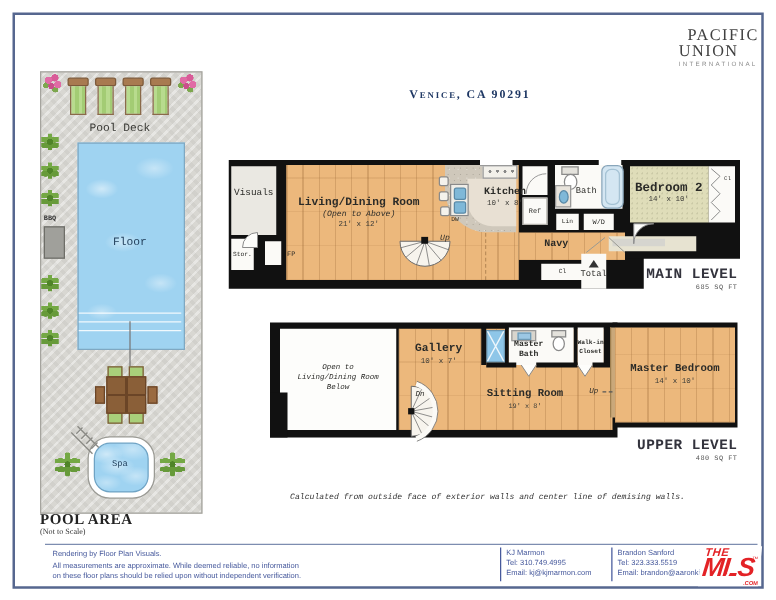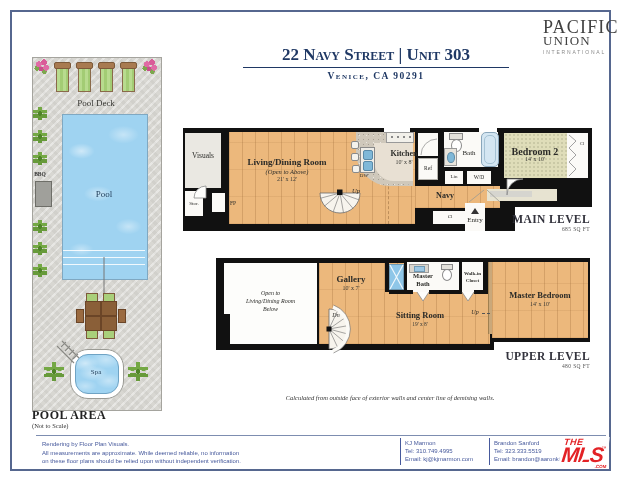--- a/index.html
+++ b/index.html
@@ -1,19 +1,19 @@
 <!DOCTYPE html>
 <html><head>
 <meta charset="utf-8">
 <style>
   html,body{margin:0;padding:0;background:#fff;}
   #page{position:relative;width:621px;height:480px;background:#ffffff;overflow:hidden;
         font-family:"Liberation Serif",serif;}
   .abs{position:absolute;}
-  .lbl{position:absolute;text-align:center;color:#2b2b28;font-family:Liberation Serif, serif;z-index:6;}
+  .lbl{position:absolute;text-align:center;color:#2b2b28;font-family:Liberation Mono, monospace;z-index:6;}
   .dims{font-weight:400;color:#3c3c38;}
   .black{background:#111111;}
   .white-room{background:#fbfaf7;}
   .wood{background-color:#ecb87c;
         background-image:repeating-linear-gradient(90deg,rgba(150,100,50,.28) 0 1px,transparent 1px 13px),
                          repeating-linear-gradient(0deg,rgba(150,100,50,.13) 0 1px,transparent 1px 27px);}
   .carpet{background-color:#dfddb9;
         background-image:radial-gradient(rgba(120,120,90,.20) .8px,transparent .8px);background-size:4px 4px;}
   .granite{background-color:#cfc8bb;
         background-image:radial-gradient(rgba(90,85,75,.35) .7px,transparent .7px),
@@ -51,27 +51,25 @@
           border-bottom:6px solid #333;}
 </style>
 </head>
 <body>
 
 <div id="page">
 
   <div class="abs" style="left:10px;top:10px;width:597px;height:457px;border:2px solid #56678f;"></div>
 
   <div class="abs" style="left:543px;top:21px;width:64px;z-index:6;">
-    <div style="font-size:18px;letter-spacing:1.2px;color:#414141;line-height:13px;">PACIFIC</div>
+    <div style="font-size:13px;letter-spacing:1.2px;color:#414141;line-height:13px;text-align:right;">PACIFIC</div>
     <div style="font-size:13px;letter-spacing:1.2px;color:#414141;line-height:13px;">UNION</div>
     <div class="sans" style="font-size:5px;letter-spacing:1.8px;color:#8a8a8a;margin-top:2px;">INTERNATIONAL</div>
   </div>
 
-  <div class="abs" style="left:243px;top:45px;width:266px;text-align:center;font-variant:small-caps;font-weight:600;
-              font-size:17px;color:#1f3864;border-bottom:1px solid #1f3864;padding-bottom:2px;z-index:6;">22 Navy Street | Unit 303</div>
   <div class="abs" style="left:243px;top:71px;width:266px;text-align:center;font-variant:small-caps;font-weight:600;
               font-size:9.5px;letter-spacing:1.5px;color:#1f3864;z-index:6;">Venice, CA 90291</div>
 
   <div class="abs deck" style="left:32px;top:57px;width:128px;height:352px;"></div>
 
   <div class="abs flower" style="left:34px;top:59px;width:16px;height:15px;"></div>
   <div class="abs flower" style="left:142px;top:59px;width:16px;height:15px;"></div>
 
   <div class="abs" style="left:54px;top:62px;width:17px;height:30px;">
       <div class="lounge-back"></div>
@@ -96,21 +94,21 @@
   <div class="abs plant" style="left:33px;top:130px;width:14px;height:13px;"></div>
   <div class="abs plant" style="left:33px;top:152px;width:14px;height:13px;"></div>
   <div class="abs plant" style="left:33px;top:220px;width:14px;height:13px;"></div>
   <div class="abs plant" style="left:33px;top:242px;width:14px;height:13px;"></div>
   <div class="abs plant" style="left:33px;top:264px;width:14px;height:13px;"></div>
 
   <div class="abs pool-water" style="left:62px;top:114px;width:84px;height:164px;border:1px solid #7fa8c2;"></div>
   <div class="abs" style="left:63px;top:250px;width:82px;height:1px;background:rgba(255,255,255,.85);"></div>
   <div class="abs" style="left:63px;top:257px;width:82px;height:1px;background:rgba(255,255,255,.85);"></div>
   <div class="abs" style="left:63px;top:264px;width:82px;height:1px;background:rgba(255,255,255,.85);"></div>
-  <div class="lbl" style="left:62px;top:189px;width:84px;font-size:9px;color:#24425e;">Pool</div>
+  <div class="lbl" style="left:62px;top:189px;width:84px;font-size:9px;color:#24425e;">Floor</div>
 
   <div class="lbl" style="left:28px;top:171px;width:24px;font-size:5.5px;font-weight:700;color:#333;">BBQ</div>
   <div class="abs" style="left:35px;top:181px;width:15px;height:24px;background:#a0a09b;border:1px solid #6e6e68;"></div>
 
   <div class="abs" style="left:76px;top:293px;width:50px;height:44px;">
     <div class="abs" style="left:10px;top:0;width:10px;height:7px;background:#a9cf7a;border:1px solid #7d5a3a;"></div>
     <div class="abs" style="left:27px;top:0;width:10px;height:7px;background:#a9cf7a;border:1px solid #7d5a3a;"></div>
     <div class="abs" style="left:10px;top:37px;width:10px;height:7px;background:#a9cf7a;border:1px solid #7d5a3a;"></div>
     <div class="abs" style="left:27px;top:37px;width:10px;height:7px;background:#a9cf7a;border:1px solid #7d5a3a;"></div>
     <div class="abs" style="left:0;top:16px;width:6px;height:12px;background:#9a6a40;border:1px solid #6b4527;"></div>
@@ -192,21 +190,21 @@
 
   <div class="abs wood" style="left:415px;top:186px;width:85px;height:22px;"></div>
   <div class="lbl" style="left:420px;top:191px;width:50px;font-size:8px;font-weight:700;">Navy</div>
   <div class="abs white-room" style="left:433px;top:211px;width:34px;height:13px;"></div>
   <div class="lbl" style="left:432px;top:214px;width:36px;font-size:5px;">Cl</div>
 
   <div class="abs" style="left:487px;top:189px;width:70px;height:12px;background:#e7e3d1;"></div>
   <div class="abs" style="left:490px;top:191px;width:42px;height:6px;background:#d6d5cf;"></div>
   <div class="abs white-room" style="left:465px;top:203px;width:20px;height:28px;"></div>
   <div class="abs tri-up" style="left:471px;top:208px;"></div>
-  <div class="lbl" style="left:452px;top:216px;width:46px;font-size:7px;">Entry</div>
+  <div class="lbl" style="left:452px;top:216px;width:46px;font-size:7px;">Total</div>
 
   <div class="abs carpet" style="left:504px;top:133px;width:63px;height:45px;"></div>
   <div class="abs white-room" style="left:567px;top:133px;width:21px;height:45px;"></div>
   <div class="lbl" style="left:576px;top:141px;width:12px;font-size:4.5px;">Cl</div>
   <div class="lbl" style="left:506px;top:146px;width:58px;font-size:10px;font-weight:700;">Bedroom 2</div>
   <div class="lbl dims" style="left:506px;top:156px;width:58px;font-size:6px;">14' x 10'</div>
 
   <div class="lbl" style="left:480px;top:213px;width:110px;text-align:right;font-size:11.5px;font-weight:600;letter-spacing:.4px;color:#33333d;">MAIN LEVEL</div>
   <div class="lbl" style="left:480px;top:226px;width:110px;text-align:right;font-size:5.5px;letter-spacing:.4px;color:#555;">685 SQ FT</div>
 

